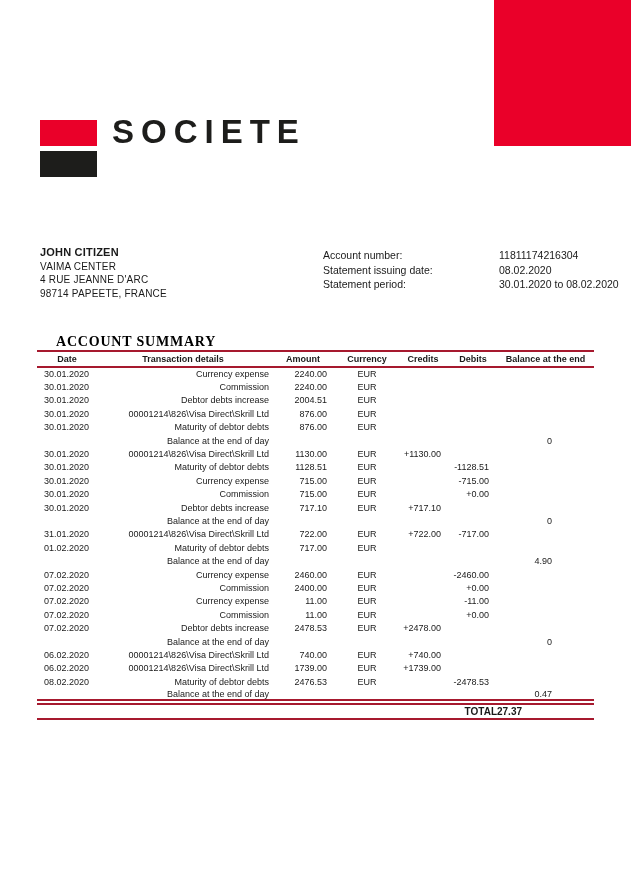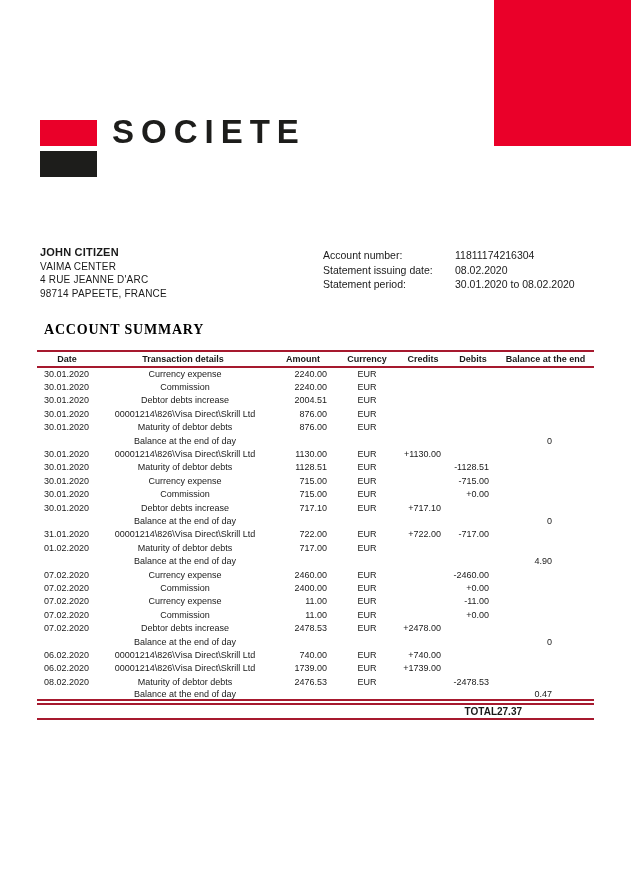--- a/index.html
+++ b/index.html
@@ -60,28 +60,28 @@
   .customer-name { font-weight: 700; font-size: 11px; }
 
   
   .account-info {
     position: absolute;
     left: 323px; top: 248px;
     font-size: 10.5px;
     line-height: 14.5px;
     color: #1a1a1a;
   }
-  .ai-row { display: flex; }
+  .ai-row { display: flex; gap: 44px; }
   .ai-label { width: 132px; flex: 0 0 auto; }
 
   
   .summary-title {
     position: absolute;
     left: 40px; top: 318px;
-    margin: 4px;
+    margin: 16px;
     font-family: "Liberation Serif", serif;
     font-size: 14px;
     font-weight: 700;
     letter-spacing: 0.8px;
     color: #000000;
   }
 
   
   .summary-table {
     position: absolute;
@@ -104,21 +104,21 @@
     white-space: nowrap;
     overflow: hidden;
   }
   .summary-table td {
     height: 13.4px;
     padding: 0;
     white-space: nowrap;
     overflow: hidden;
   }
   .summary-table td.col0 { text-align: left;  padding-left: 7px; }
-  .summary-table td.col1 { text-align: center;  padding-left: 4px; margin-left: 12px; }
+  .summary-table td.col1 { text-align: right;  padding-left: 4px; margin-left: 12px; }
   .summary-table td.col2 { text-align: right; padding-right: 10px; }
   .summary-table td.col3 { text-align: center; }
   .summary-table td.col4 { text-align: right; padding-right: 8px; }
   .summary-table td.col5 { text-align: right; padding-right: 8px; }
   .summary-table td.col6 { text-align: right; padding-right: 42px; }
   .summary-table tfoot tr {
     border-top: 6px double var(--table-line, #a6192e);
     border-bottom: 2px solid var(--table-line, #a6192e);
   }
   .summary-table tfoot td {

